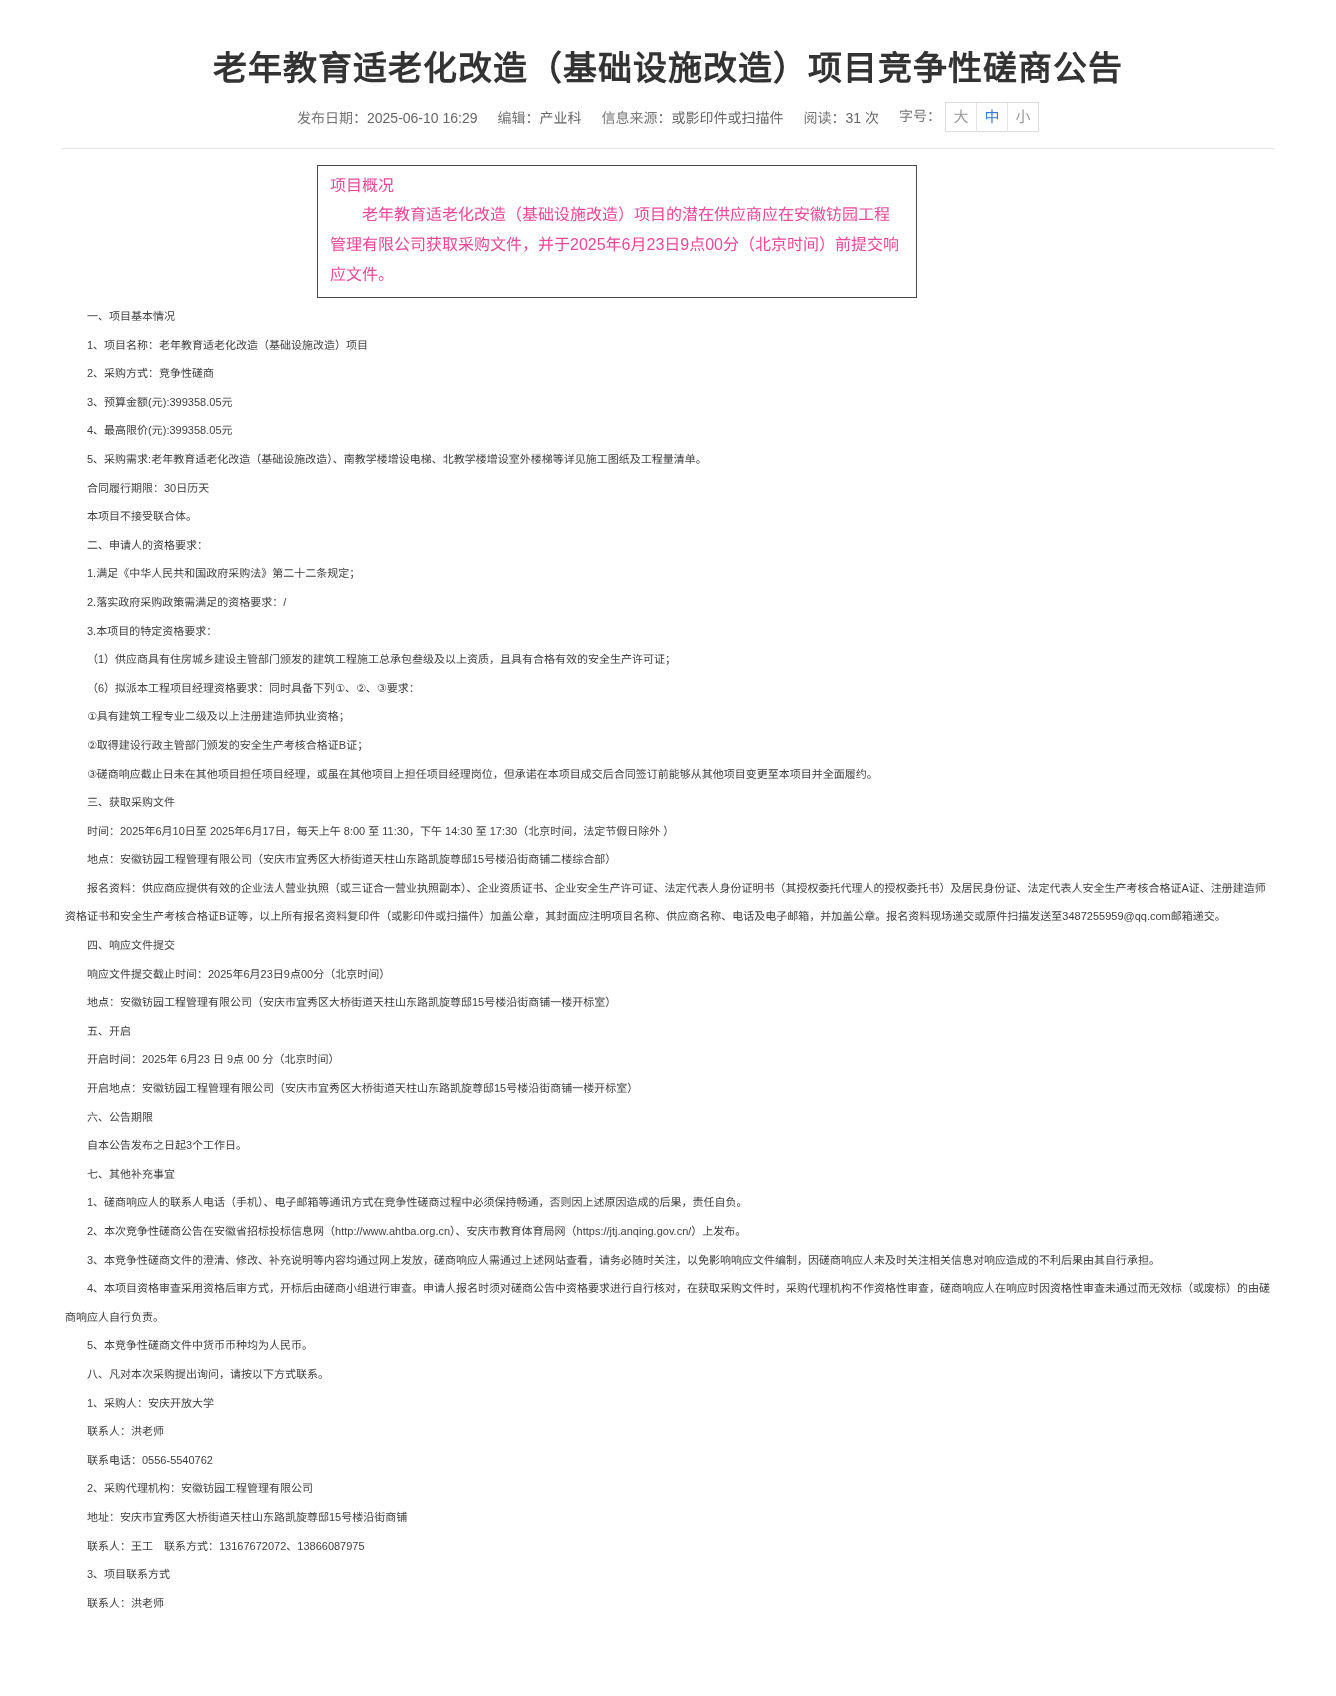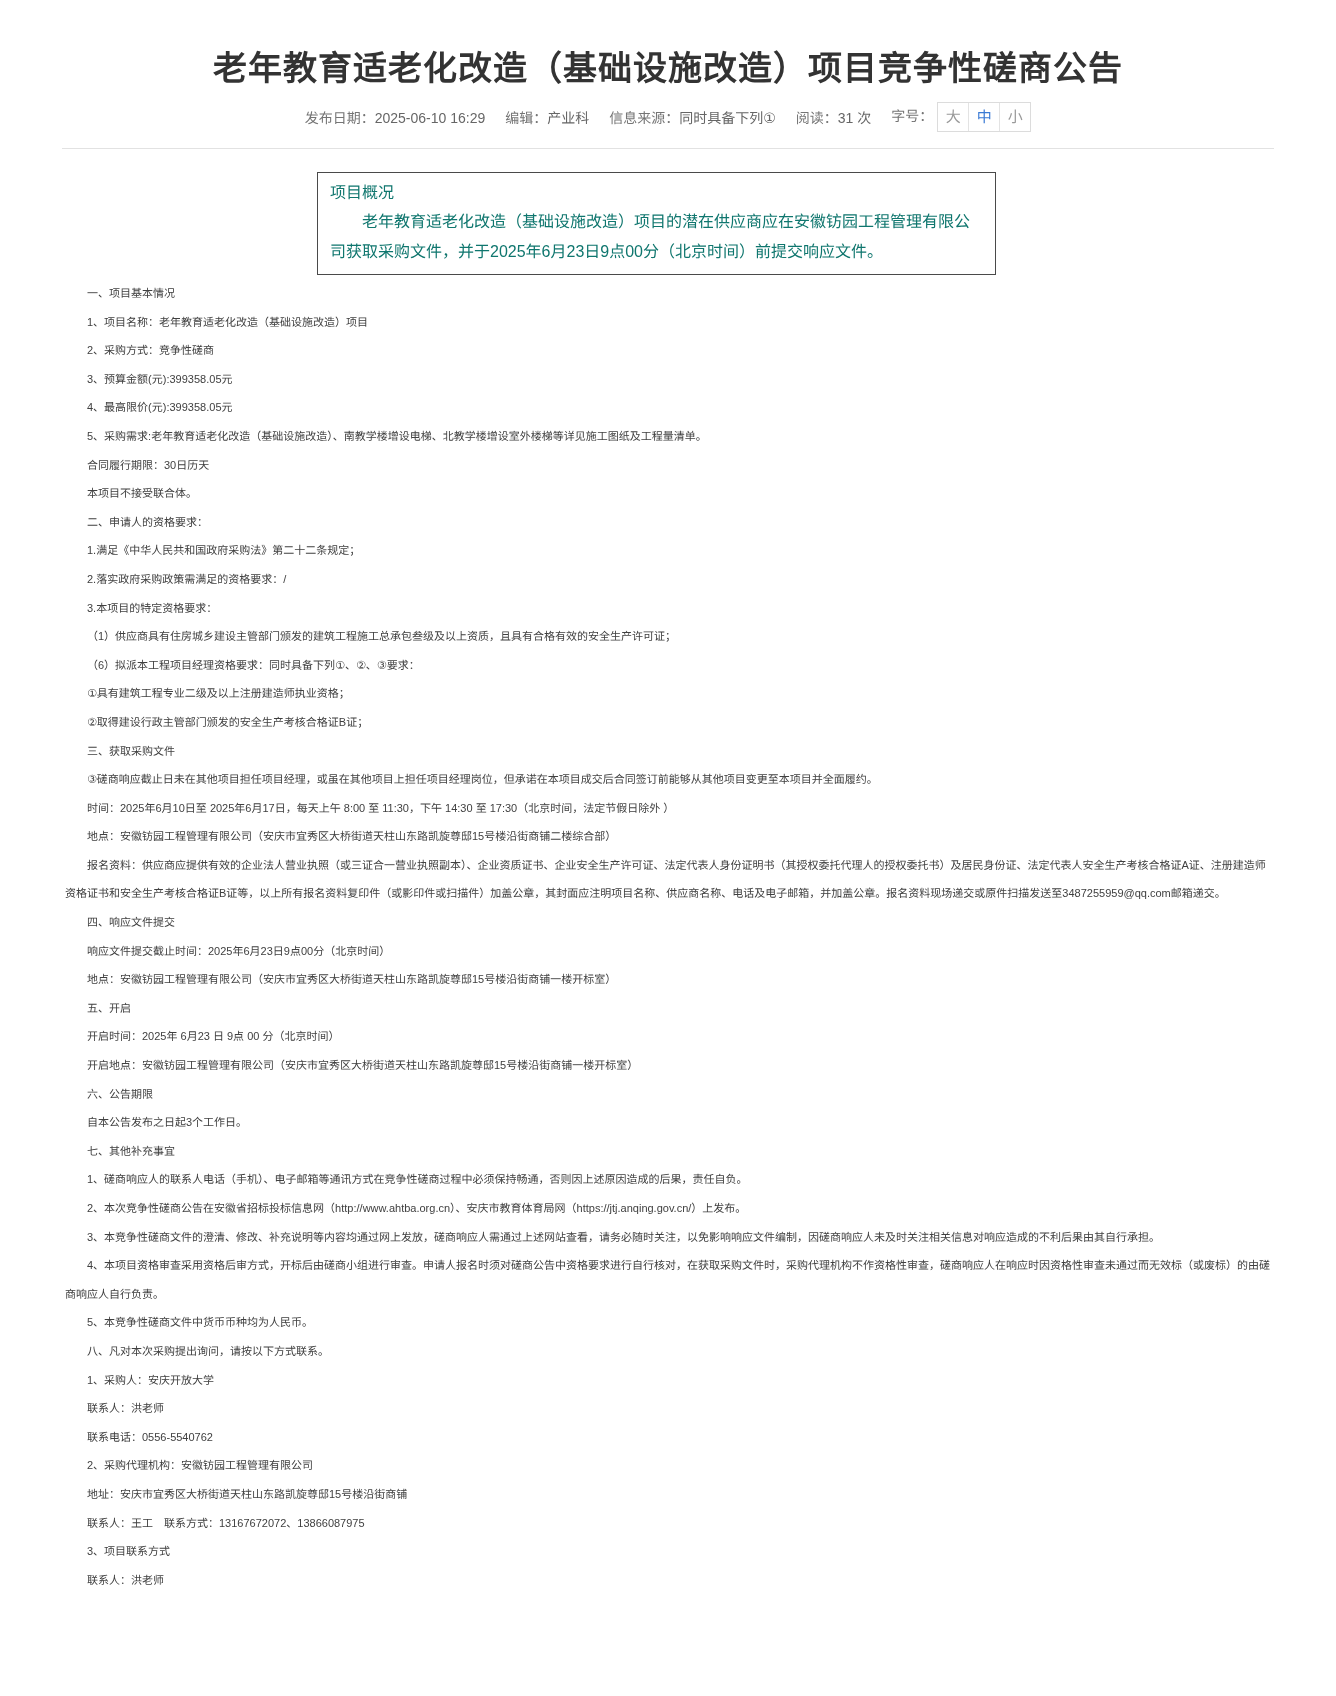--- a/index.html
+++ b/index.html
@@ -65,25 +65,25 @@
     border: none;
     border-top: 1px solid #e2e2e2;
     height: 0;
   }
   
   .content {
     padding: 0 65px;
   }
   .overview-box {
     box-sizing: border-box;
-    width: 679px;
-    margin: 23px 0 4px 252px;
+    width: 600px;
+    margin: 16px 0 4px 252px;
     border: 1px solid #4a4a4a;
     padding: 5px 12px 7px 12px;
-    color: #0f766e;
+    color: #ec4899;
   }
   .overview-box .ov-title {
     font-size: 16px;
     line-height: 29px;
     margin: 0;
   }
   .overview-box .ov-body {
     font-size: 16px;
     line-height: 30px;
     margin: 0;
@@ -107,21 +107,21 @@
     <h1 class="doc-title">老年教育适老化改造（基础设施改造）项目竞争性磋商公告</h1>
 
     <div class="meta-row">
       <span class="meta-item">
         <span class="lbl">发布日期：</span><span class="val">2025-06-10 16:29</span>
       </span>
       <span class="meta-item">
         <span class="lbl">编辑：</span><span class="val">产业科</span>
       </span>
       <span class="meta-item">
-        <span class="lbl">信息来源：</span><span class="val">同时具备下列①</span>
+        <span class="lbl">信息来源：</span><span class="val">或影印件或扫描件</span>
       </span>
       <span class="meta-item">
         <span class="lbl">阅读：</span><span class="val">31 次</span>
       </span>
       <span class="meta-item">
         <span class="lbl">字号：</span><span class="fontsize-group">
             <span class="fontsize-btn">大</span>
             <span class="fontsize-btn active">中</span>
             <span class="fontsize-btn">小</span>
           </span>
@@ -148,22 +148,22 @@
         <p>合同履行期限：30日历天</p>
         <p>本项目不接受联合体。</p>
         <p>二、申请人的资格要求：</p>
         <p>1.满足《中华人民共和国政府采购法》第二十二条规定；</p>
         <p>2.落实政府采购政策需满足的资格要求：/</p>
         <p>3.本项目的特定资格要求：</p>
         <p>（1）供应商具有住房城乡建设主管部门颁发的建筑工程施工总承包叁级及以上资质，且具有合格有效的安全生产许可证；</p>
         <p>（6）拟派本工程项目经理资格要求：同时具备下列①、②、③要求：</p>
         <p>①具有建筑工程专业二级及以上注册建造师执业资格；</p>
         <p>②取得建设行政主管部门颁发的安全生产考核合格证B证；</p>
+        <p>③磋商响应截止日未在其他项目担任项目经理，或虽在其他项目上担任项目经理岗位，但承诺在本项目成交后合同签订前能够从其他项目变更至本项目并全面履约。</p>
         <p>三、获取采购文件</p>
-        <p>③磋商响应截止日未在其他项目担任项目经理，或虽在其他项目上担任项目经理岗位，但承诺在本项目成交后合同签订前能够从其他项目变更至本项目并全面履约。</p>
         <p>时间：2025年6月10日至 2025年6月17日，每天上午 8:00 至 11:30，下午 14:30 至 17:30（北京时间，法定节假日除外 ）</p>
         <p>地点：安徽钫园工程管理有限公司（安庆市宜秀区大桥街道天柱山东路凯旋尊邸15号楼沿街商铺二楼综合部）</p>
         <p>报名资料：供应商应提供有效的企业法人营业执照（或三证合一营业执照副本）、企业资质证书、企业安全生产许可证、法定代表人身份证明书（其授权委托代理人的授权委托书）及居民身份证、法定代表人安全生产考核合格证A证、注册建造师资格证书和安全生产考核合格证B证等，以上所有报名资料复印件（或影印件或扫描件）加盖公章，其封面应注明项目名称、供应商名称、电话及电子邮箱，并加盖公章。报名资料现场递交或原件扫描发送至3487255959@qq.com邮箱递交。</p>
         <p>四、响应文件提交</p>
         <p>响应文件提交截止时间：2025年6月23日9点00分（北京时间）</p>
         <p>地点：安徽钫园工程管理有限公司（安庆市宜秀区大桥街道天柱山东路凯旋尊邸15号楼沿街商铺一楼开标室）</p>
         <p>五、开启</p>
         <p>开启时间：2025年 6月23 日 9点 00 分（北京时间）</p>
         <p>开启地点：安徽钫园工程管理有限公司（安庆市宜秀区大桥街道天柱山东路凯旋尊邸15号楼沿街商铺一楼开标室）</p>
         <p>六、公告期限</p>

